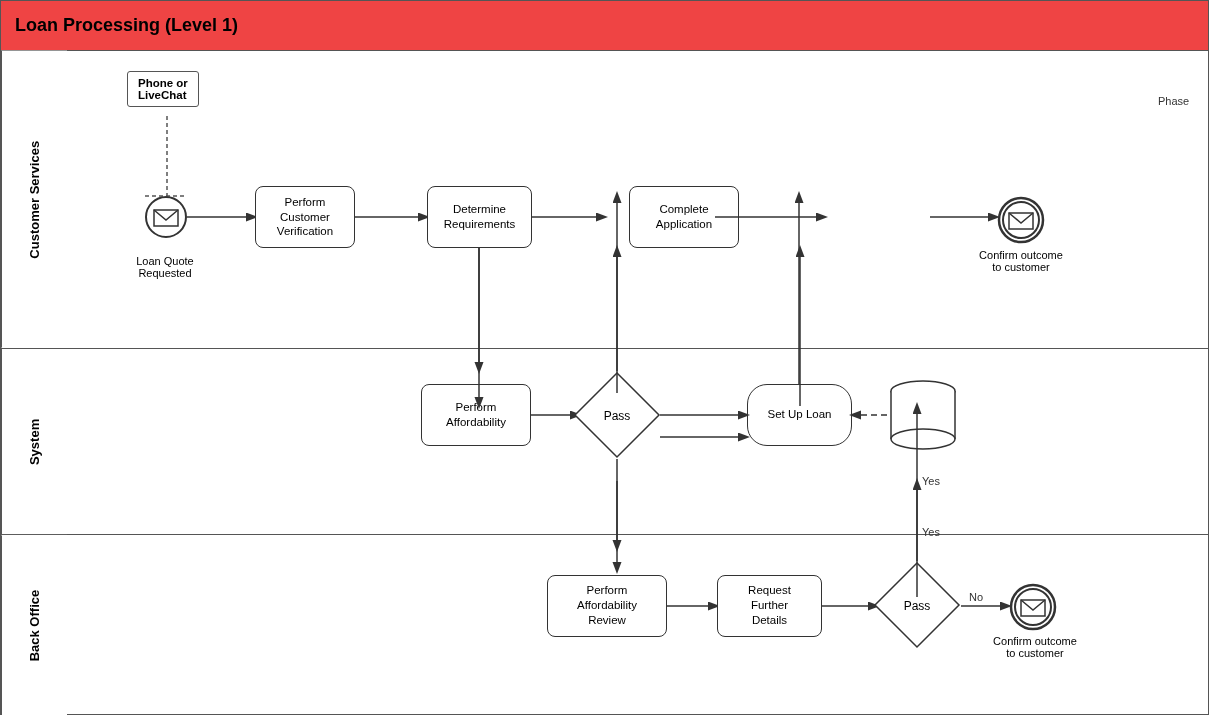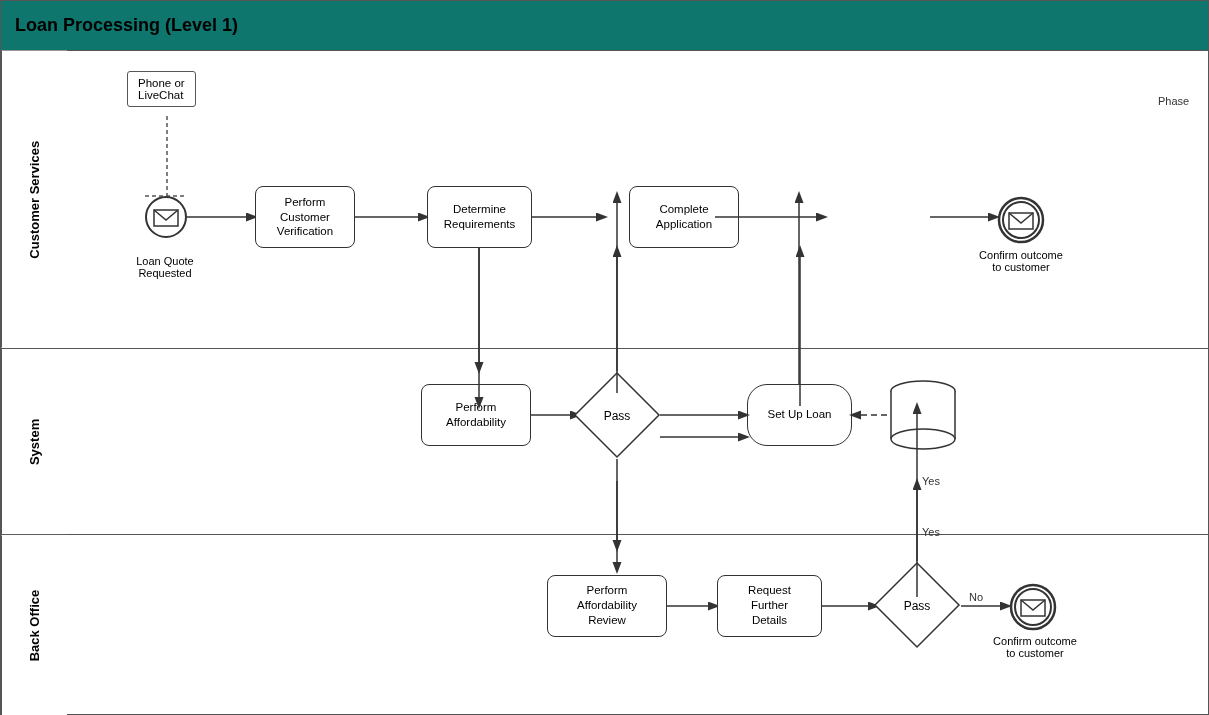--- a/index.html
+++ b/index.html
@@ -13,21 +13,21 @@
     }
 
     .diagram-title {
       height: 50px;
       border-bottom: 1.5px solid #555;
       display: flex;
       align-items: center;
       padding-left: 14px;
       font-size: 18px;
       font-weight: bold;
-      background: #0f766e;
+      background: #ef4444;
     }
 
     .lanes-container {
       display: flex;
       flex-direction: column;
       position: absolute;
       top: 50px;
       left: 0;
       width: 1209px;
       height: 665px;
@@ -112,21 +112,21 @@
   </div>
 
   <div class="lanes-container">
 
     <div class="lane lane-customer">
       <div class="lane-label">
         <span>Customer Services</span>
       </div>
       <div class="lane-content">
 
-        <div style="position:absolute; left:60px; top:20px; border:1.5px solid #555; padding:5px 10px; font-size:11.5px; background:#fff; border-radius:3px;">
+        <div style="position:absolute; left:60px; top:20px; border:1.5px solid #555; padding:5px 10px; font-size:11.5px; background:#fff; border-radius:3px;font-weight:bold;">
           <span style="white-space:pre-line;">Phone or
 LiveChat</span>
         </div>
 
         <svg style="position:absolute;top:0;left:0;width:100%;height:100%;overflow:visible;pointer-events:none;">
           <line x1="100" y1="65" x2="100" y2="145" stroke="#555" stroke-width="1.5" stroke-dasharray="4,3"></line>
           <line x1="78" y1="145" x2="118" y2="145" stroke="#555" stroke-width="1.5" stroke-dasharray="4,3"></line>
         </svg>
 
         <div style="position:absolute; left:78px; top:145px; width:42px; height:42px;">

